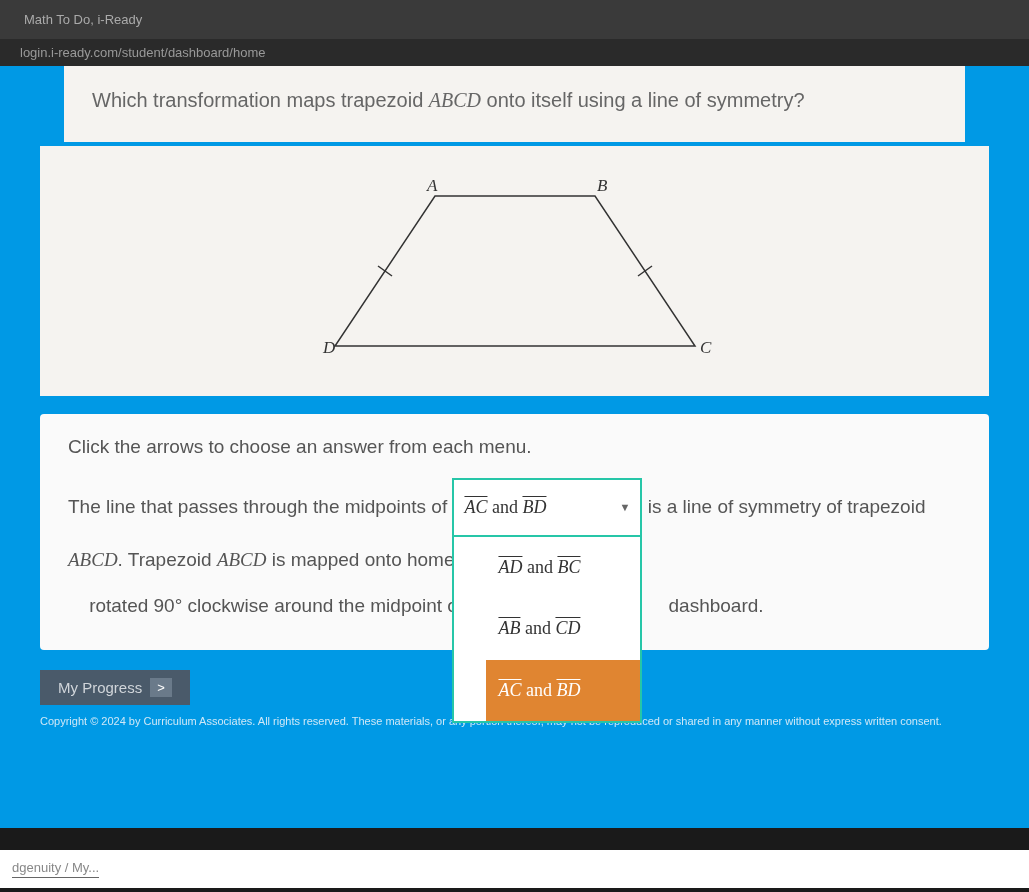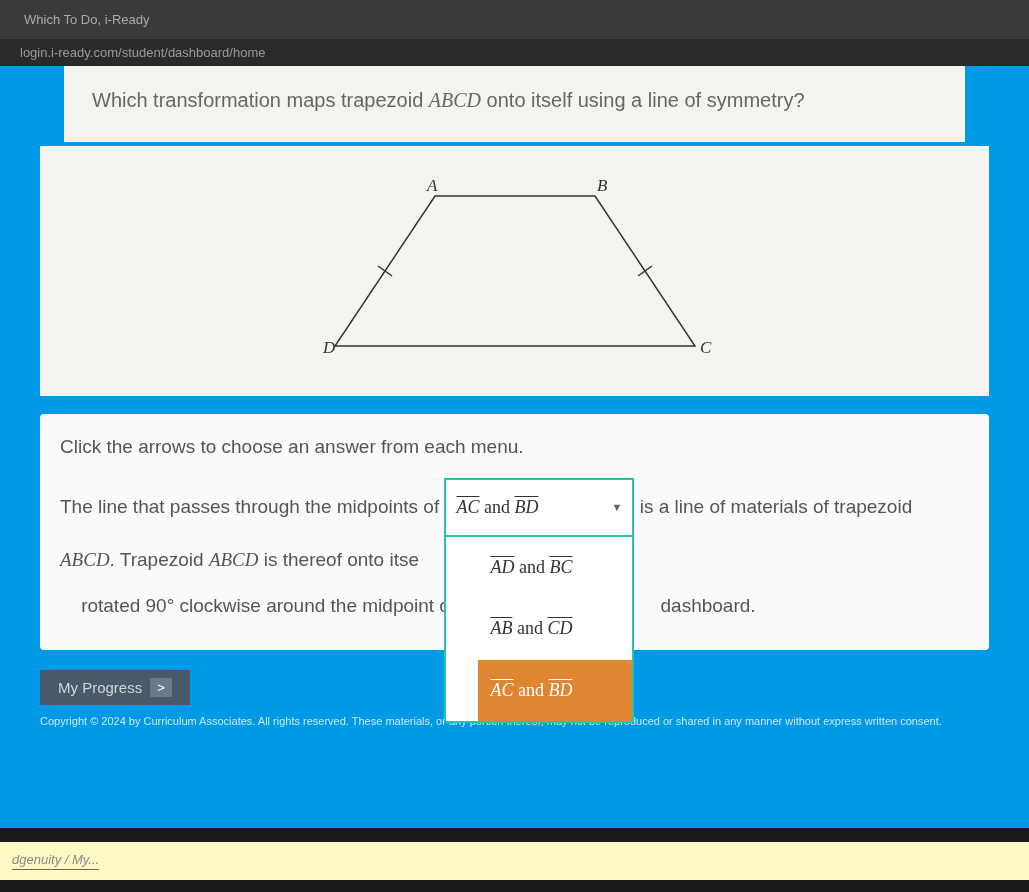--- a/index.html
+++ b/index.html
@@ -59,21 +59,21 @@
       display: flex;
       justify-content: center;
     }
     .trapezoid-svg {
       width: 420px;
       height: 200px;
     }
     .answer-card {
       background: #fafafa;
       margin: 18px 40px 0;
-      padding: 22px 20px;
+      padding: 22px 28px;
       border-radius: 4px;
       position: relative;
     }
     .answer-instruction {
       font-size: 19px;
       color: #555;
       margin-bottom: 20px;
     }
     .answer-text {
       font-size: 19px;
@@ -147,40 +147,39 @@
       margin-left: 8px;
       font-size: 13px;
     }
     .copyright {
       color: #cfe8f7;
       font-size: 11px;
       padding: 10px 40px;
     }
     .bottom-bar {
       position: absolute;
-      bottom: 12px;
+      bottom: 4px;
       left: 0;
       right: 0;
-      background: #fef9c3;
+      background: #ffffff;
       padding: 10px 12px;
       color: #888;
       font-size: 13px;
-      font-style: italic;
     }
     .bottom-tab {
       display: inline-block;
       border-bottom: 1px solid #666;
       padding-bottom: 2px;
     }
   </style>
 </head>
 <body>
 
 <div class="browser-chrome">
-  <span class="tab">Which To Do, i-Ready</span>
+  <span class="tab">Math To Do, i-Ready</span>
 </div>
 <div class="url-bar">login.i-ready.com/student/dashboard/home</div>
 
 <div class="main-area">
 
   <div class="content-card">
     <div class="question-text">
       <span>Which transformation maps trapezoid </span><span class="math-italic">ABCD</span><span> onto itself using a line of symmetry?</span>
     </div>
   </div>
@@ -213,23 +212,23 @@
             <span class="overline">AD</span><span> and </span><span class="overline">BC</span>
           </div>
           <div class="dropdown-option">
             <span class="overline">AB</span><span> and </span><span class="overline">CD</span>
           </div>
           <div class="dropdown-option highlighted">
             <span class="overline">AC</span><span> and </span><span class="overline">BD</span>
           </div>
         </div>
       </span>
-      <span> is a line of materials of trapezoid</span>
+      <span> is a line of symmetry of trapezoid</span>
       <br>
-      <span class="math-italic">ABCD</span><span>. Trapezoid </span><span class="math-italic">ABCD</span><span> is thereof onto itse</span>
+      <span class="math-italic">ABCD</span><span>. Trapezoid </span><span class="math-italic">ABCD</span><span> is mapped onto home</span>
       <br>
       &nbsp;&nbsp;&nbsp;&nbsp;<span>rotated 90° clockwise around the midpoint o</span>
       <span style="display:inline-block; width:200px;"></span>
       <span>dashboard.</span>
     </div>
   </div>
 
   <button class="progress-btn">
     <span>My Progress</span>
     <span class="chevron">&gt;</span>

